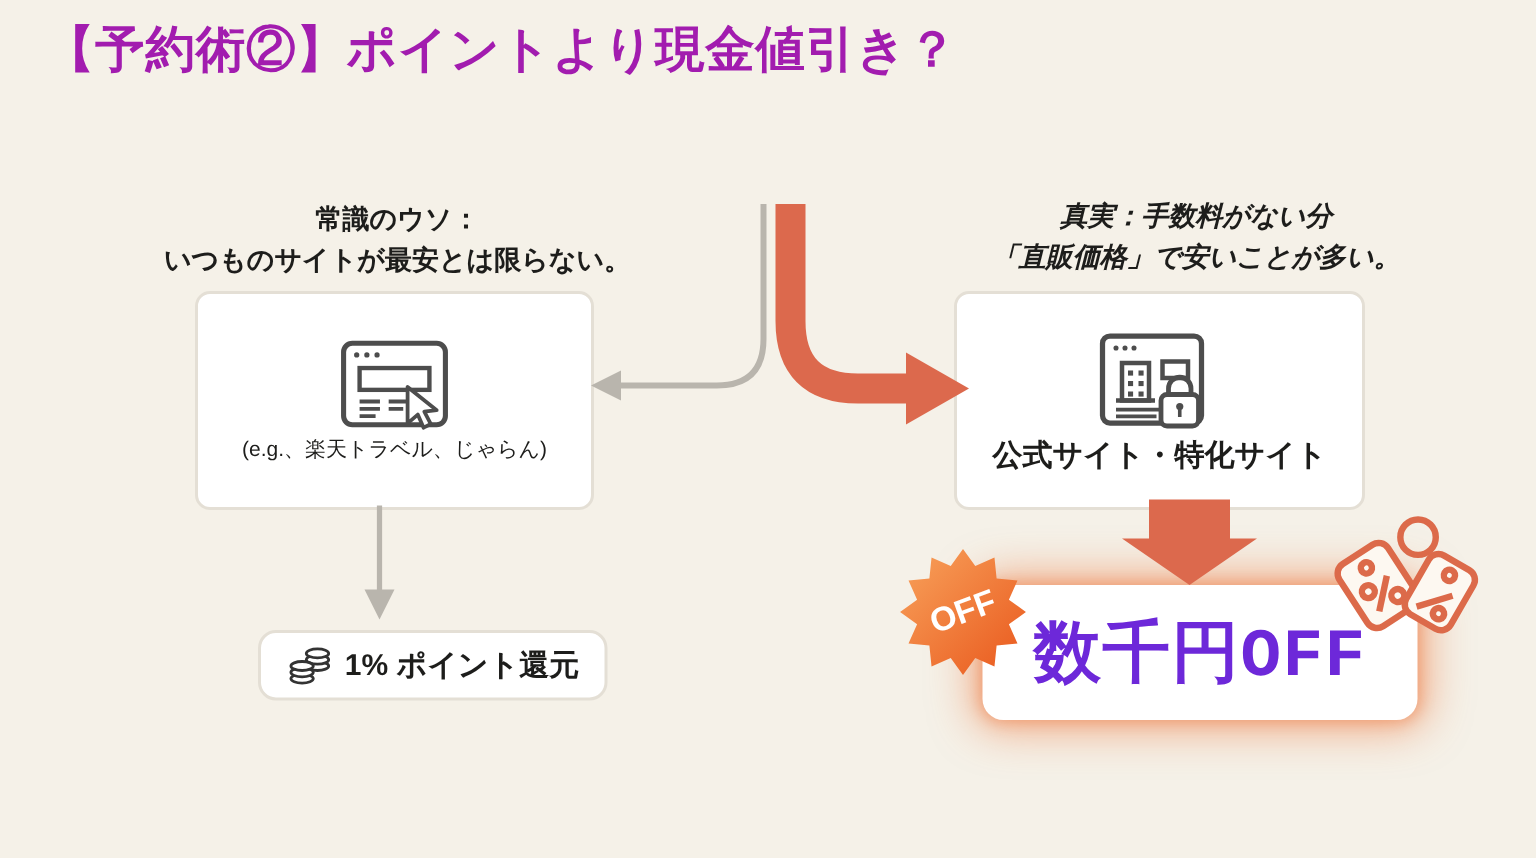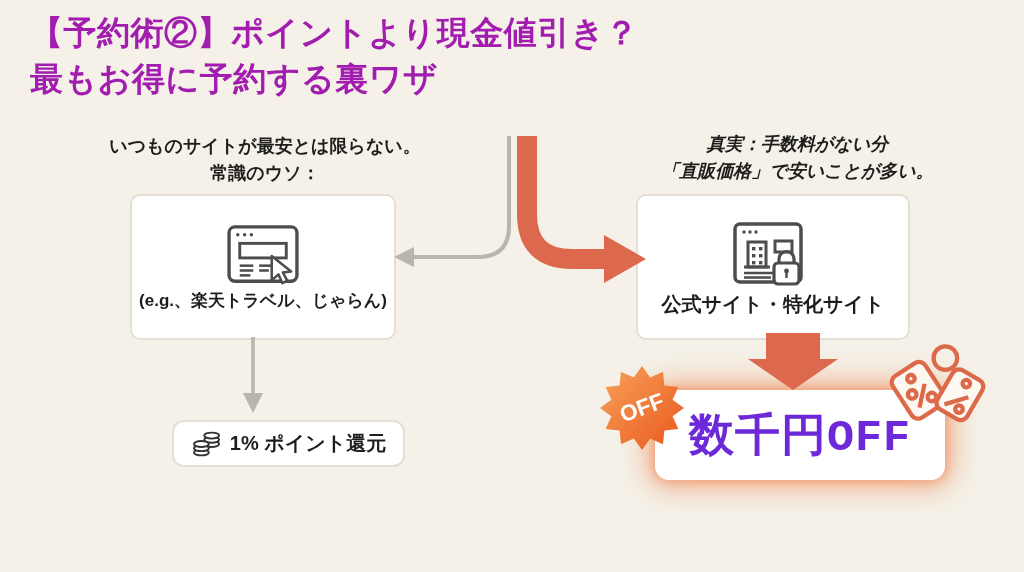--- a/index.html
+++ b/index.html
@@ -25,21 +25,21 @@
   .col-label.right { left:610px; top:131px; width:375px;font-style:italic; }
   .card {
     position:absolute; z-index:1; background:#ffffff;
     border:2px solid #e4dfd5; border-radius:10px;
     display:flex; flex-direction:column; align-items:center; justify-content:center;
   }
   .card.left  { left:130px; top:194px; width:262px; height:142px; }
   .card.right { left:636px; top:194px; width:270px; height:142px;align-items:center; }
   .card-title { font-weight:700; font-size:21px; line-height:1.15; }
   .card.right .card-title { font-size:20px; }
-  .card-sub { font-weight:700; font-size:17px; margin-top:2px; }
+  .card-sub { font-weight:400; font-size:14px; margin-top:2px; }
   .pill {
     position:absolute; z-index:1; left:152px; top:420px; width:233px; height:47px;
     background:#fff; border:2px solid #e4dfd5; border-radius:12px;
     display:flex; align-items:center; justify-content:center; gap:7px;
     font-size:20px; font-weight:700; box-sizing:border-box;margin-left:20px;
   }
   .off-box {
     position:absolute; z-index:1; left:655px; top:390px; width:290px; height:90px;
     background:#fff; border-radius:14px;
     box-shadow:0 0 28px 7px rgba(238,106,42,.50), 0 0 9px 2px rgba(238,106,42,.35);
@@ -81,26 +81,25 @@
       <polygon points="253,413 243,393 263,393" fill="#b9b5ad"></polygon>
     </g>
 
     <g>
       <polygon points="766,333 820,333 820,359 838,359 793,390 748,359 766,359" fill="#dc694d"></polygon>
     </g>
   </svg>
 
   <h1 class="title">
     <span>【予約術②】ポイントより現金値引き？</span>
-    <span>最もお得に予約する裏ワザ</span>
   </h1>
 
   <div class="col-label left">
+    <div>常識のウソ：</div>
     <div>いつものサイトが最安とは限らない。</div>
-    <div>常識のウソ：</div>
   </div>
 
   <div class="col-label right">
     <div>真実：手数料がない分</div>
     <div>「直販価格」で安いことが多い。</div>
   </div>
 
   <div class="card left">
     <span>
       <svg class="icon-svg" width="76" height="64" viewBox="0 0 78 66">

